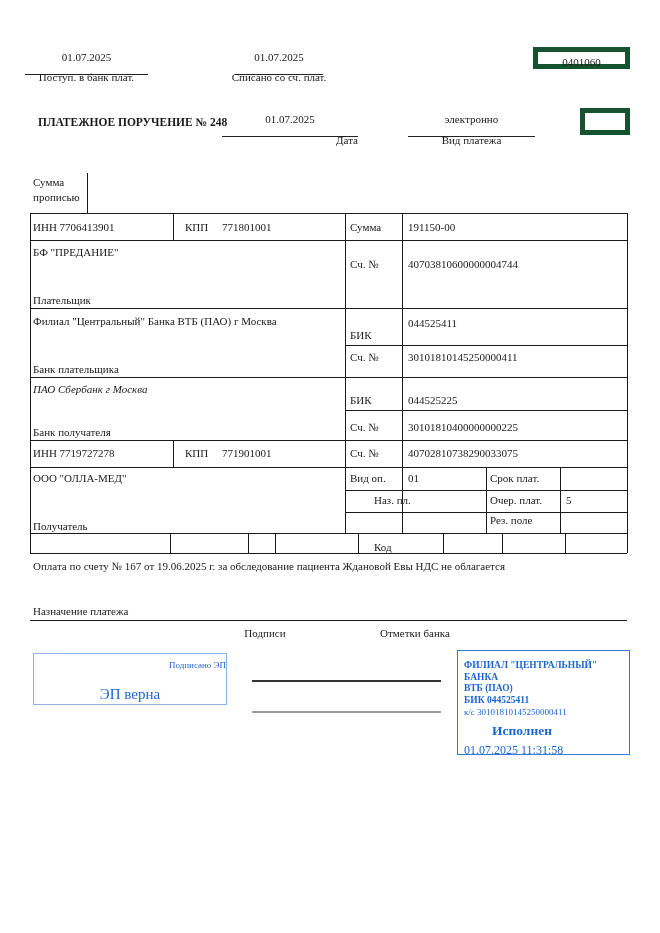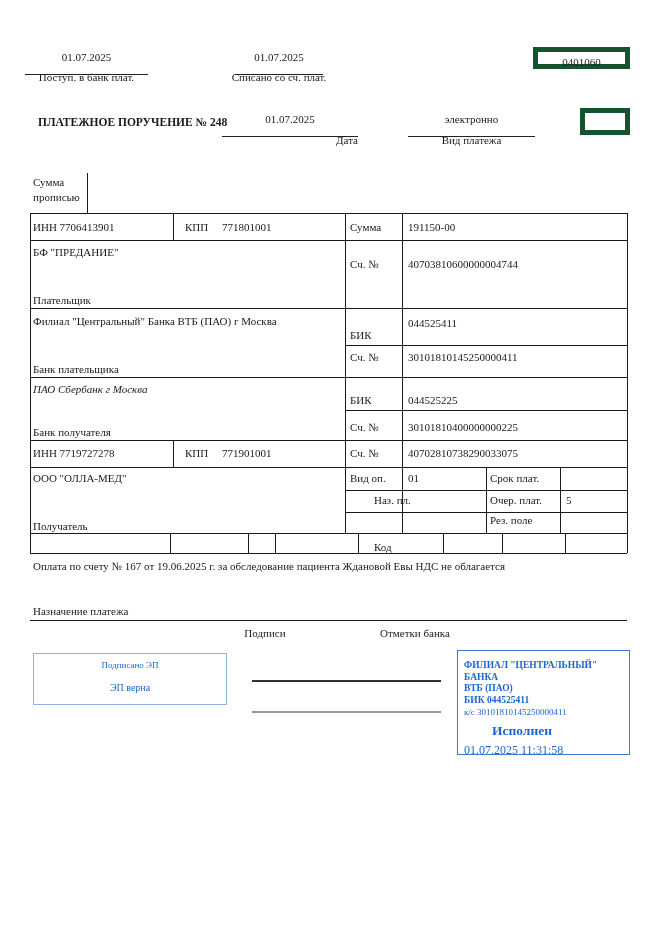--- a/index.html
+++ b/index.html
@@ -116,22 +116,22 @@
   <div class="t" style="left:490px;top:514px;">Рез. поле</div>
 
   <div class="t" style="left:33px;top:560px;">Оплата по счету № 167 от 19.06.2025 г. за обследование пациента Ждановой Евы НДС не облагается</div>
   <div class="t" style="left:33px;top:605px;">Назначение платежа</div>
   <div class="hline" style="left:30px;top:620px;width:597px;"></div>
 
   <div class="t ctr" style="left:210px;top:627px;width:110px;">Подписи</div>
   <div class="t ctr" style="left:350px;top:627px;width:130px;">Отметки банка</div>
 
   <div class="stamp sig-stamp" style="left:33px;top:653px;width:194px;height:52px;">
-    <div style="font-size:9px;line-height:11px;margin-top:6px;">Подписано ЭП</div>
-    <div style="font-size:10px;line-height:11px;margin-top:11px;">ЭП верна</div>
+    <div style="font-size:9px;line-height:11px;margin-top:6px;text-align:right;">Подписано ЭП</div>
+    <div style="font-size:15px;line-height:11px;margin-top:18px;">ЭП верна</div>
   </div>
 
   <div class="sig-line1" style="left:252px;top:680px;width:189px;"></div>
   <div class="sig-line2" style="left:252px;top:711px;width:189px;"></div>
 
   <div class="stamp bank-stamp" style="left:457px;top:650px;width:173px;height:105px;">
     <div style="font-size:9.5px;line-height:11.5px;font-weight:600;">ФИЛИАЛ "ЦЕНТРАЛЬНЫЙ" БАНКА</div>
     <div style="font-size:9.5px;line-height:11.5px;font-weight:600;">ВТБ (ПАО)</div>
     <div style="font-size:9.5px;line-height:11.5px;font-weight:600;">БИК 044525411</div>
     <div style="font-size:9px;line-height:12px;">к/с 30101810145250000411</div>

